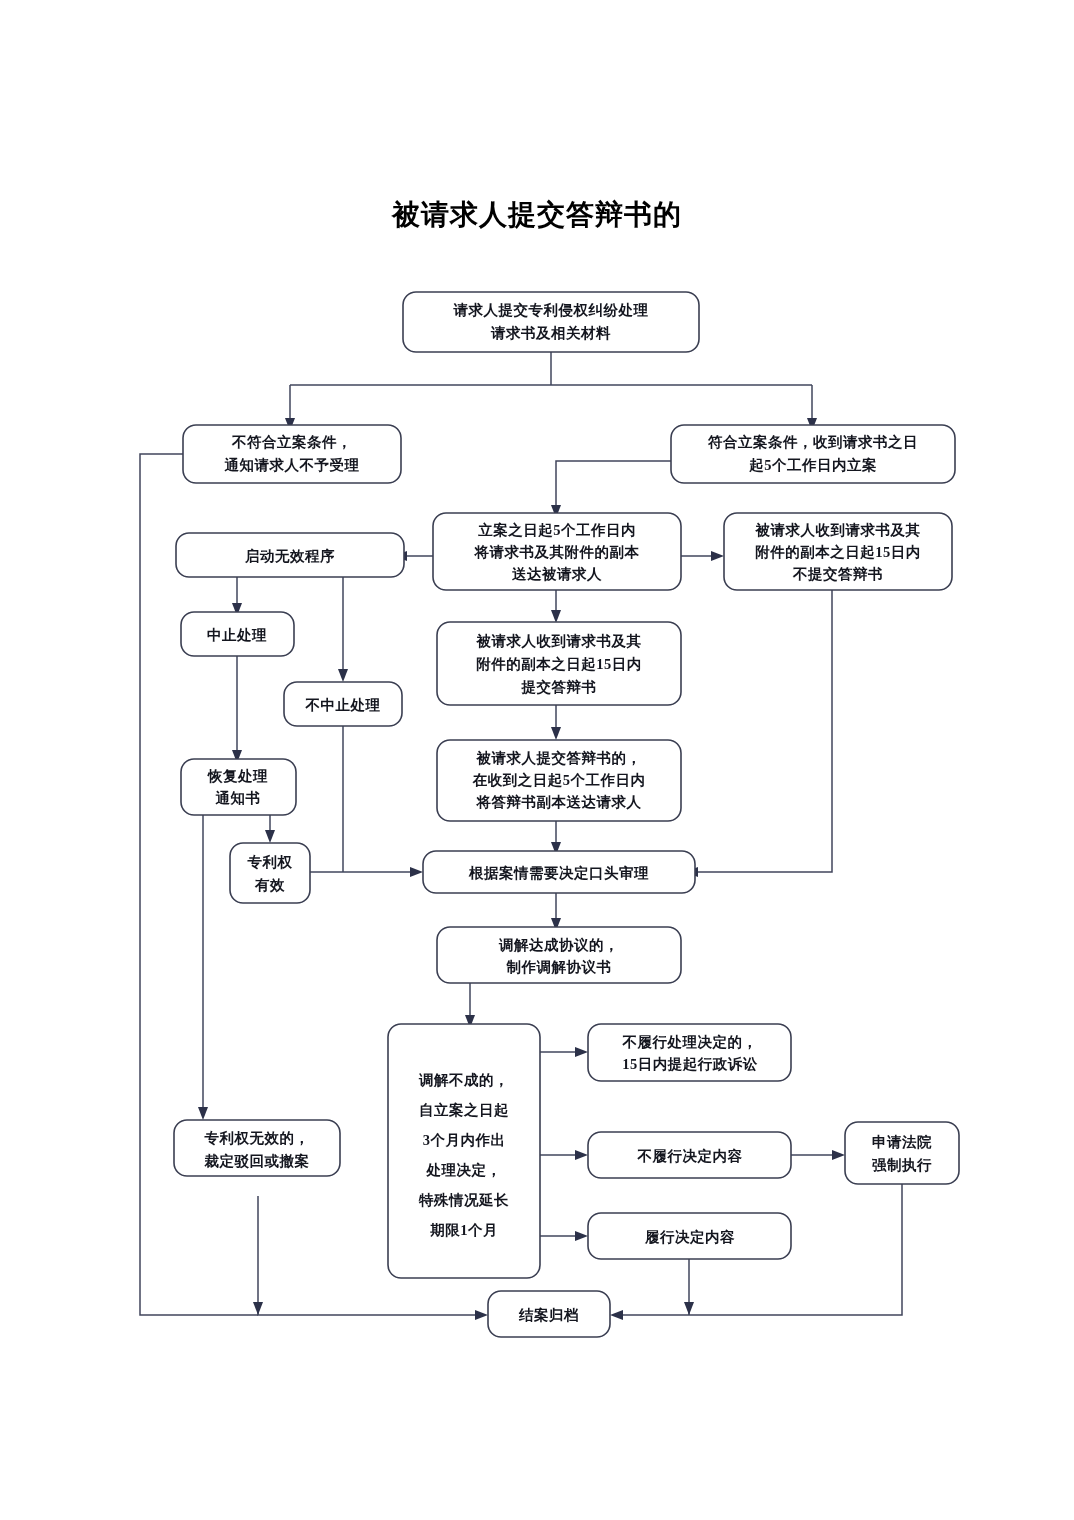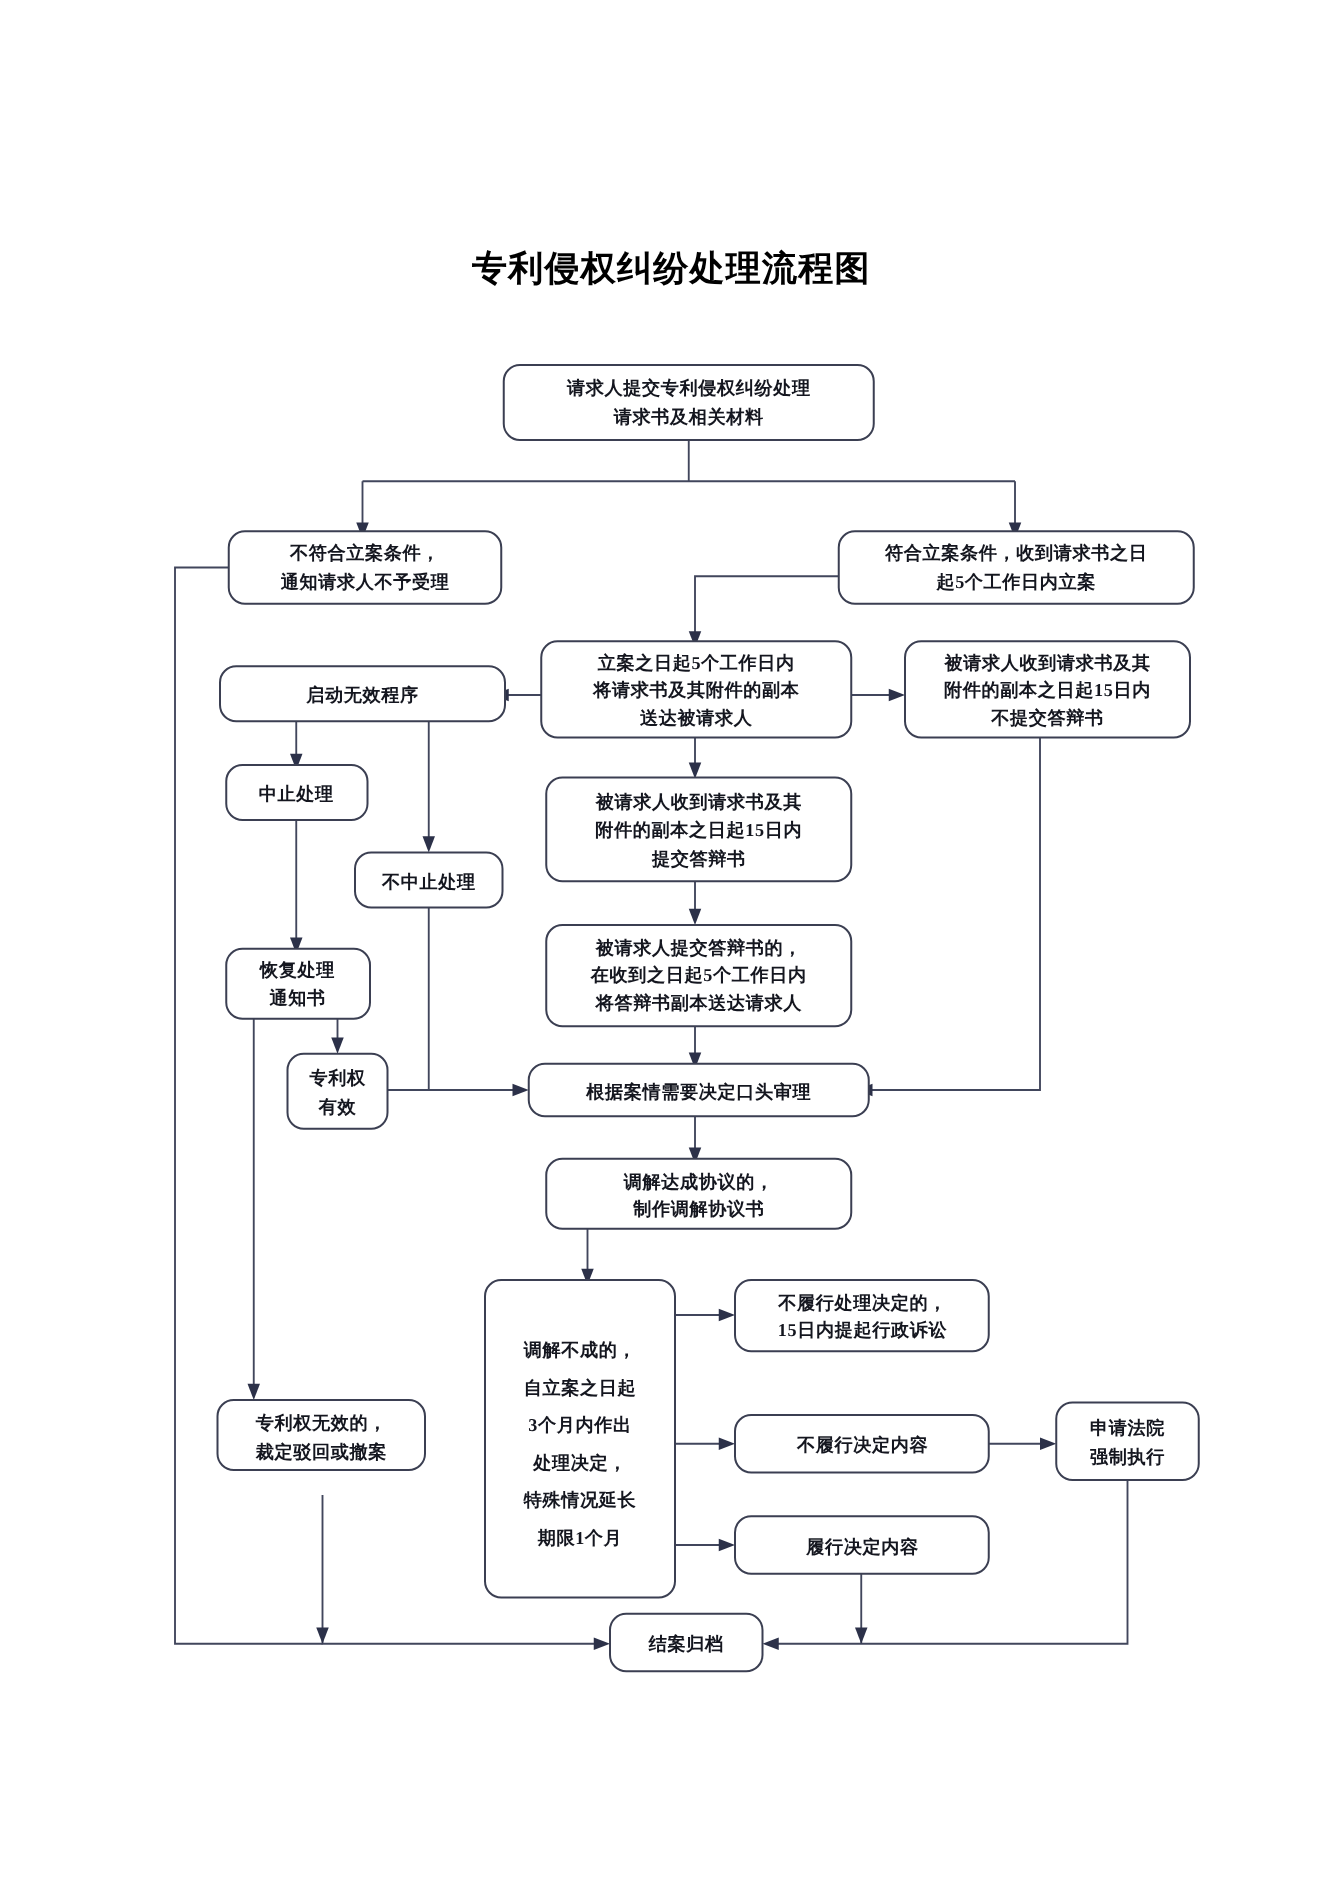--- a/index.html
+++ b/index.html
@@ -60,21 +60,21 @@
   .arrowhead {
     fill: #2c3149;
     stroke: none;
   }
 </style>
 </head>
 <body>
 
 <div id="page">
 
-  <div id="chart-title">专利侵权纠纷处理流程图</div>
+  <div id="chart-title">被请求人提交答辩书的</div>
 
   <svg id="flow" viewBox="0 0 1074 1520">
 
     <g>
 
       <path class="conn" d="M551,352 L551,385"></path>
       <path class="conn" d="M290,385 L812,385"></path>
       <path class="conn" d="M290,385 L290,421"></path>
       <polygon class="arrowhead" points="290,431 285,418 295,418"></polygon>
       <path class="conn" d="M812,385 L812,421"></path>

